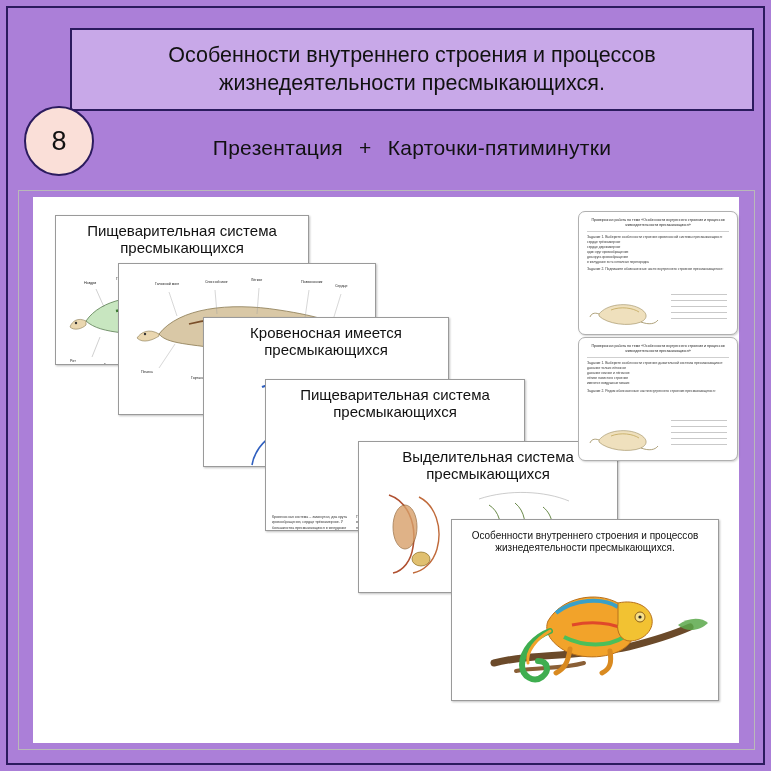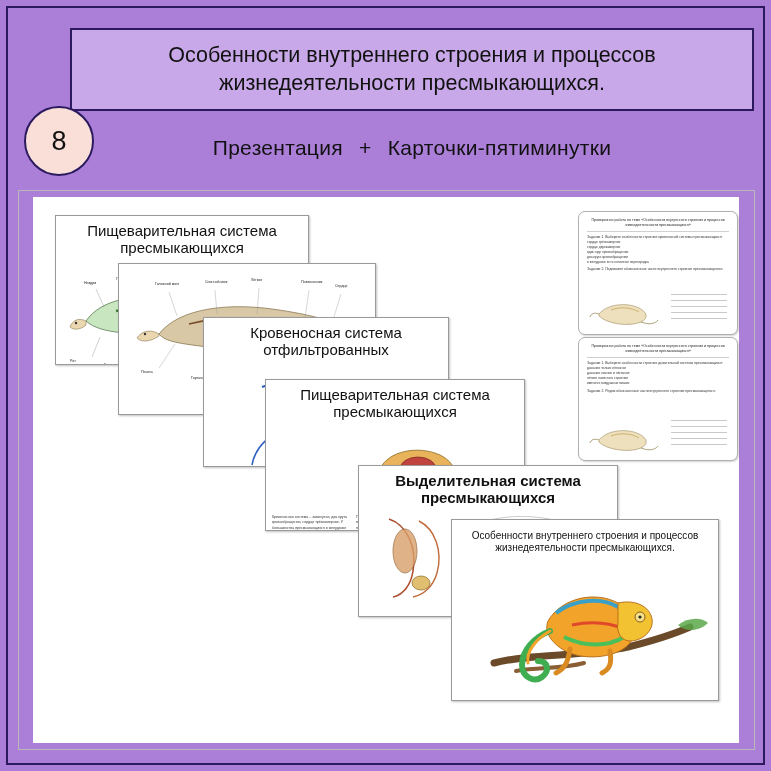--- a/index.html
+++ b/index.html
@@ -144,21 +144,21 @@
     position: relative;
     width: 100%;
     height: calc(100% - 22px);
   }
 
   
   .s1 { left: 22px;  top: 18px;  width: 254px; height: 150px; }
   .s2 { left: 85px;  top: 66px;  width: 258px; height: 152px; }
   .s3 { left: 170px; top: 120px; width: 246px; height: 150px; }
   .s4 { left: 232px; top: 182px; width: 260px; height: 152px; }
-  .s5 { left: 325px; top: 268px; width: 260px; height: 152px; font-weight: bold; }
+  .s5 { left: 325px; top: 244px; width: 260px; height: 152px; }
   .s6 { left: 418px; top: 322px; width: 268px; height: 182px; }
 
   
   .card {
     position: absolute;
     background: #ffffff;
     border: 1px solid #b0b0b0;
     border-radius: 7px;
     box-shadow: 1px 1px 2px rgba(0,0,0,0.18);
     box-sizing: border-box;
@@ -315,21 +315,21 @@
           <div class="lbl" style="left:182px;top:16px;">Позвоночник</div>
           <div class="lbl" style="left:216px;top:20px;">Сердце</div>
           <div class="lbl" style="left:22px;top:106px;">Печень</div>
           <div class="lbl" style="left:72px;top:112px;">Гортань</div>
           <div class="lbl" style="left:124px;top:114px;">Желудок</div>
           <div class="lbl" style="left:186px;top:112px;">Мочеточник</div>
         </div>
       </div>
 
       <div class="slide s3">
-        <div class="slide-title">Кровеносная система отфильтрованных</div>
+        <div class="slide-title">Кровеносная имеется пресмыкающихся</div>
         <div class="slide-body">
           <svg width="246" height="126" viewBox="0 0 246 126">
             <path d="M92 30 C72 34, 62 54, 70 74 C78 94, 98 104, 112 100 C126 96, 134 78, 130 58 C126 40, 112 26, 92 30 Z" fill="#d24b4b" stroke="#8d1f1f" stroke-width="0.8"></path>
             <path d="M100 34 C112 30, 124 38, 126 52" fill="none" stroke="#2f5fbf" stroke-width="2"></path>
             <path d="M84 32 C74 24, 66 22, 58 26" fill="none" stroke="#2f5fbf" stroke-width="2"></path>
             <path d="M112 100 C118 110, 124 116, 132 118" fill="none" stroke="#8d1f1f" stroke-width="1.6"></path>
             <path d="M70 74 C58 80, 50 92, 48 104" fill="none" stroke="#2f5fbf" stroke-width="1.6"></path>
             <path d="M160 26 C176 34, 190 48, 196 66 C200 80, 196 94, 188 104" fill="none" stroke="#c05050" stroke-width="1.2"></path>
             <path d="M176 24 C192 32, 206 46, 212 66" fill="none" stroke="#3f6fd0" stroke-width="1.2"></path>
             <g stroke="#999" stroke-width="0.4">

